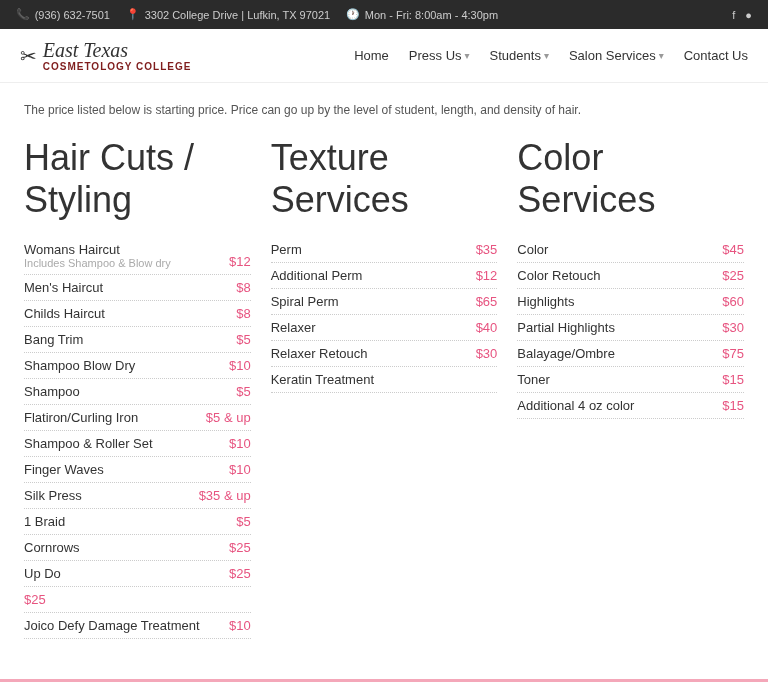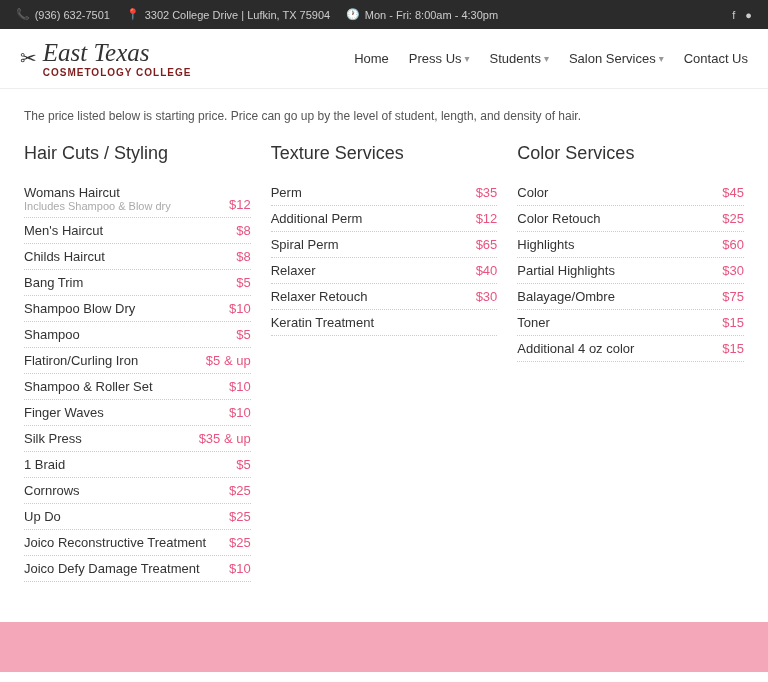--- a/index.html
+++ b/index.html
@@ -22,38 +22,38 @@
     
     .header {
       display: flex;
       align-items: center;
       justify-content: space-between;
       padding: 10px 20px;
       border-bottom: 1px solid #eee;
     }
     .logo { display: flex; align-items: center; gap: 6px; }
     .logo-text { line-height: 1.1; }
-    .logo-text .script { font-family: 'Georgia', serif; font-style: italic; font-size: 25px; color: #333; }
+    .logo-text .script { font-family: 'Georgia', serif; font-style: italic; font-size: 20px; color: #333; }
     .logo-text .block { font-size: 10px; font-weight: 900; letter-spacing: 1px; color: #7f1d1d; text-transform: uppercase; }
     .scissors-icon { color: #333; font-size: 20px; }
     .nav { display: flex; align-items: flex-end; gap: 20px; }
     .nav-item { font-size: 13px; color: #333; cursor: pointer; display: flex; align-items: center; gap: 3px; }
     .nav-item.contact { color: #333; }
     .nav-arrow { font-size: 10px; color: #999; }
 
     
     .main-content { padding: 20px 24px 40px; }
     .price-note { font-size: 12px; color: #555; margin-bottom: 20px; }
 
     
     .services-grid { display: flex; gap: 0; }
     .service-col { flex: 1; padding-right: 20px; }
     .service-col:last-child { padding-right: 0; }
 
-    .service-col h2 { font-size: 18px; font-weight: 300; color: #333; margin-bottom: 16px; }
+    .service-col h2 { font-size: 36px; font-weight: 300; color: #333; margin-bottom: 16px; }
 
     .service-row {
       display: flex;
       justify-content: space-between;
       align-items: flex-end;
       border-bottom: 1px dotted #ccc;
       padding: 5px 0;
       font-size: 13px;
     }
     .service-row .svc-name { color: #333; }
@@ -71,21 +71,21 @@
 <body>
 
 <div class="top-bar">
   <div class="top-bar-left">
     <div class="top-bar-item">
       <span style="color:#e75480;">📞</span>
       <span>(936) 632-7501</span>
     </div>
     <div class="top-bar-item">
       <span>📍</span>
-      <span>3302 College Drive | Lufkin, TX 75904</span>
+      <span>3302 College Drive | Lufkin, TX 97021</span>
     </div>
     <div class="top-bar-item">
       <span>🕐</span>
       <span>Mon - Fri: 8:00am - 4:30pm</span>
     </div>
   </div>
   <div class="top-bar-right">
     <span style="cursor:pointer;">f</span>
     <span style="cursor:pointer;">●</span>
   </div>
@@ -168,21 +168,20 @@
         </div>
         <div class="service-row">
           <div><span class="svc-name">Cornrows</span></div>
           <div class="svc-price">$25</div>
         </div>
         <div class="service-row">
           <div><span class="svc-name">Up Do</span></div>
           <div class="svc-price">$25</div>
         </div>
         <div class="service-row">
-          <div><span class="svc-name">Joico Reconstructive Treatment</span></div>
           <div class="svc-price">$25</div>
         </div>
         <div class="service-row">
           <div><span class="svc-name">Joico Defy Damage Treatment</span></div>
           <div class="svc-price">$10</div>
         </div>
       </div>
       <div class="service-col">
         <h2>Texture Services</h2>
         <div class="service-row">

